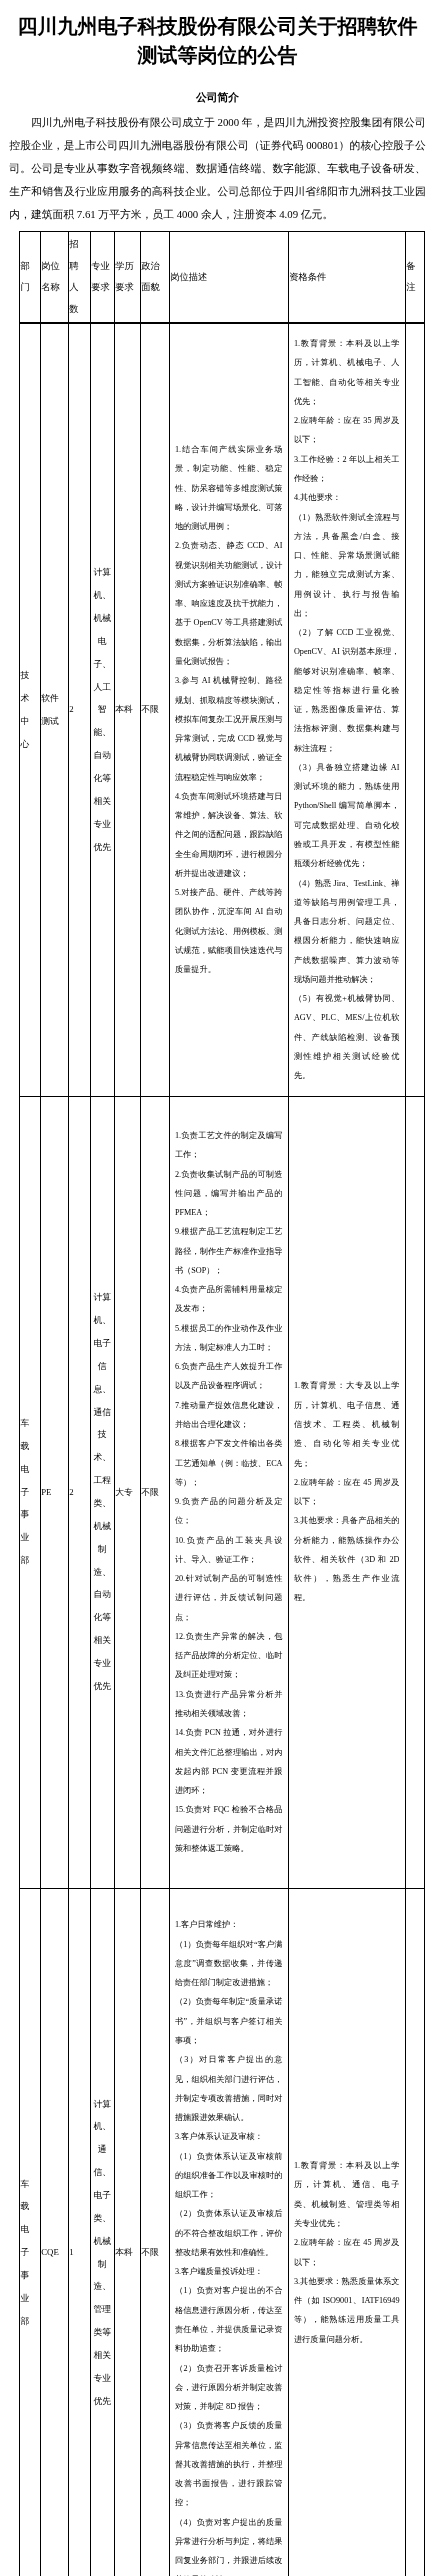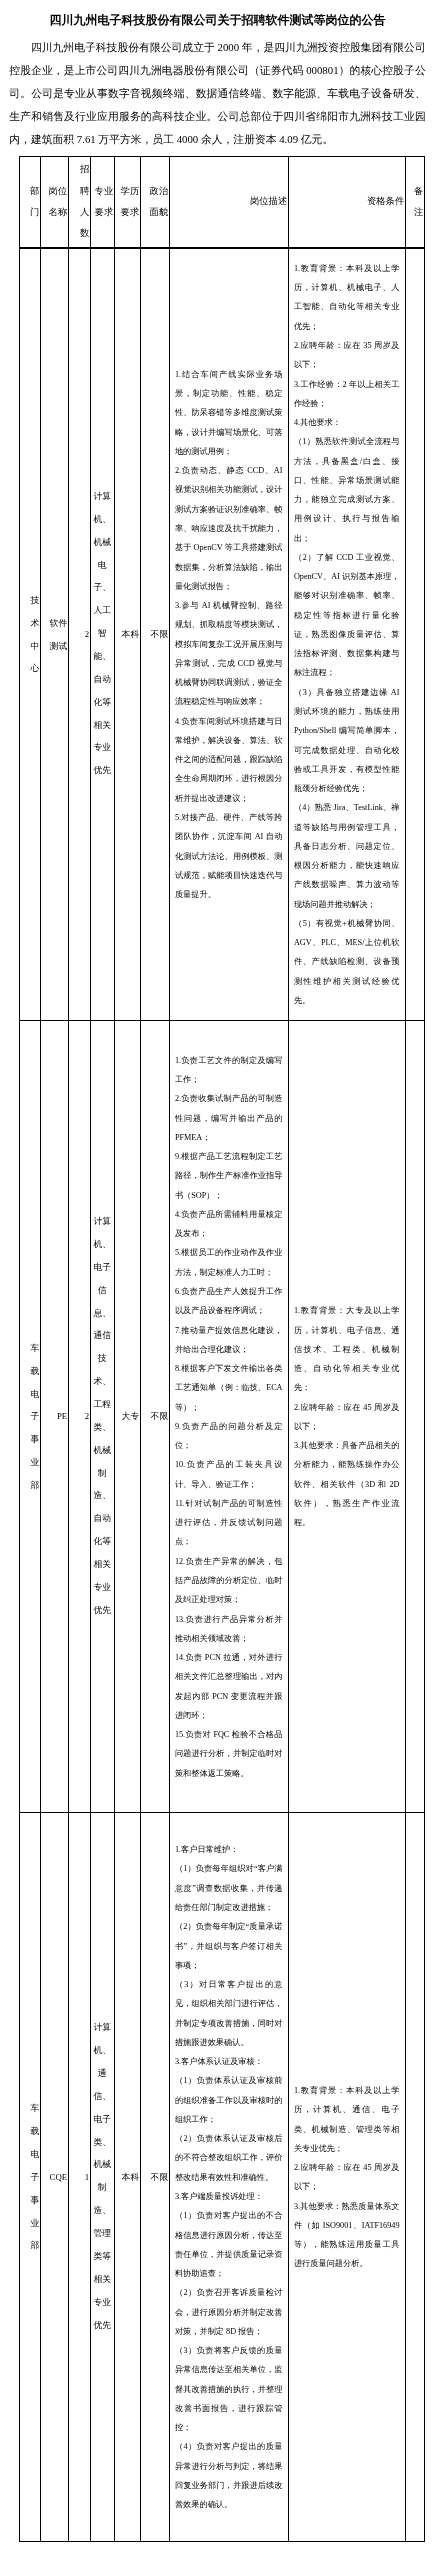--- a/index.html
+++ b/index.html
@@ -1,50 +1,51 @@
 <!DOCTYPE html>
 <html style="font-size:8.2px"><head>
 <meta charset="utf-8">
 <style>
   html,body{margin:0;padding:0;background:#ffffff;color:#000000;}
   body{width:435px;font-family:"Liberation Serif","DejaVu Serif",serif;}
   .doc{padding:10.3px 9.3px 31px 9.3px;box-sizing:border-box;width:435px;}
 
-  .title{font-size:12px;font-weight:bold;text-align:center;line-height:1.45;
+  .title{font-size:20px;font-weight:bold;text-align:center;line-height:1.45;
          width:408px;margin:2.1px auto 0 auto;}
 
   .intro-heading{font-size:10.8px;font-weight:bold;text-align:center;margin:20.6px 0 0 0;}
   .intro-text{font-size:10.8px;line-height:23px;text-align:justify;text-indent:2em;
               margin:6.2px 0 0 0;}
 
   .sec-heading{font-size:10.3px;font-weight:bold;text-indent:2em;margin:8.2px 0 3.1px 0;line-height:1.6;}
 
   
   table.positions{border-collapse:collapse;table-layout:fixed;width:405px;
                   margin:5.2px 0 0 9.8px;}
   table.positions th, table.positions td{border:0.5px solid #000;vertical-align:middle;
                   overflow:hidden;box-sizing:border-box;}
-  thead th{font-weight:normal;font-size:9.3px;text-align:right;line-height:2.3;
+  thead th{font-weight:normal;font-size:9.3px;text-align:left;line-height:2.3;
            padding:2.1px 0.5px;border-bottom:2.1px double #000 !important;}
   thead th.bold{font-weight:normal;}
   .vchar{display:inline-block;width:1.05em;}   
   .vchar2{display:inline-block;width:2.15em;}  
-  td.c-center{font-size:8.8px;text-align:right;line-height:2.6;padding:2.1px 0.5px;margin-top:44px;}
-  td.c-major{font-size:8.8px;text-align:center;line-height:2.6;padding:1px 1px;font-family:Liberation Mono, monospace;}
+  td.c-center{font-size:8.8px;text-align:left;line-height:2.6;padding:2.1px 0.5px;margin-top:44px;}
+  td.c-major{font-size:8.8px;text-align:center;line-height:2.6;padding:1px 1px;}
   td.c-text{font-size:8.2px;line-height:2.35;text-align:justify;padding:5.2px 5.2px;}
   .cell-para{margin:0;}
   td.c-note{padding:0;}
 </style>
 </head>
 <body>
 
 <div class="doc">
 
   <h1 class="title">四川九州电子科技股份有限公司关于招聘软件测试等岗位的公告</h1>
 
+  <div class="intro-heading">公司简介</div>
   <p class="intro-text">四川九州电子科技股份有限公司成立于 2000 年，是四川九洲投资控股集团有限公司控股企业，是上市公司四川九洲电器股份有限公司（证券代码 000801）的核心控股子公司。公司是专业从事数字音视频终端、数据通信终端、数字能源、车载电子设备研发、生产和销售及行业应用服务的高科技企业。公司总部位于四川省绵阳市九洲科技工业园内，建筑面积 7.61 万平方米，员工 4000 余人，注册资本 4.09 亿元。</p>
 
 
   <table class="positions">
     <colgroup>
       <col style="width:20.6px">
         <col style="width:28px">
         <col style="width:22px">
       <col style="width:24px">
         <col style="width:26px">
@@ -105,21 +106,21 @@
             <div class="cell-para">1.负责工艺文件的制定及编写工作；</div>
             <div class="cell-para">2.负责收集试制产品的可制造性问题，编写并输出产品的 PFMEA；</div>
             <div class="cell-para">9.根据产品工艺流程制定工艺路径，制作生产标准作业指导书（SOP）；</div>
             <div class="cell-para">4.负责产品所需辅料用量核定及发布；</div>
             <div class="cell-para">5.根据员工的作业动作及作业方法，制定标准人力工时；</div>
             <div class="cell-para">6.负责产品生产人效提升工作以及产品设备程序调试；</div>
             <div class="cell-para">7.推动量产提效信息化建设，并给出合理化建议；</div>
             <div class="cell-para">8.根据客户下发文件输出各类工艺通知单（例：临技、ECA 等）；</div>
             <div class="cell-para">9.负责产品的问题分析及定位；</div>
             <div class="cell-para">10.负责产品的工装夹具设计、导入、验证工作；</div>
-            <div class="cell-para">11.针对试制产品的可制造性进行评估，并反馈试制问题点；</div>
+            <div class="cell-para">20.针对试制产品的可制造性进行评估，并反馈试制问题点；</div>
             <div class="cell-para">12.负责生产异常的解决，包括产品故障的分析定位、临时及纠正处理对策；</div>
             <div class="cell-para">13.负责进行产品异常分析并推动相关领域改善；</div>
             <div class="cell-para">14.负责 PCN 拉通，对外进行相关文件汇总整理输出，对内发起内部 PCN 变更流程并跟进闭环；</div>
             <div class="cell-para">15.负责对 FQC 检验不合格品问题进行分析，并制定临时对策和整体返工策略。</div>
           </td>
         <td class="c-text">
             <div class="cell-para">1.教育背景：大专及以上学历，计算机、电子信息、通信技术、工程类、机械制造、自动化等相关专业优先；</div>
             <div class="cell-para">2.应聘年龄：应在 45 周岁及以下；</div>
             <div class="cell-para">3.其他要求：具备产品相关的分析能力，能熟练操作办公软件、相关软件（3D 和 2D 软件），熟悉生产作业流程。</div>
           </td>

